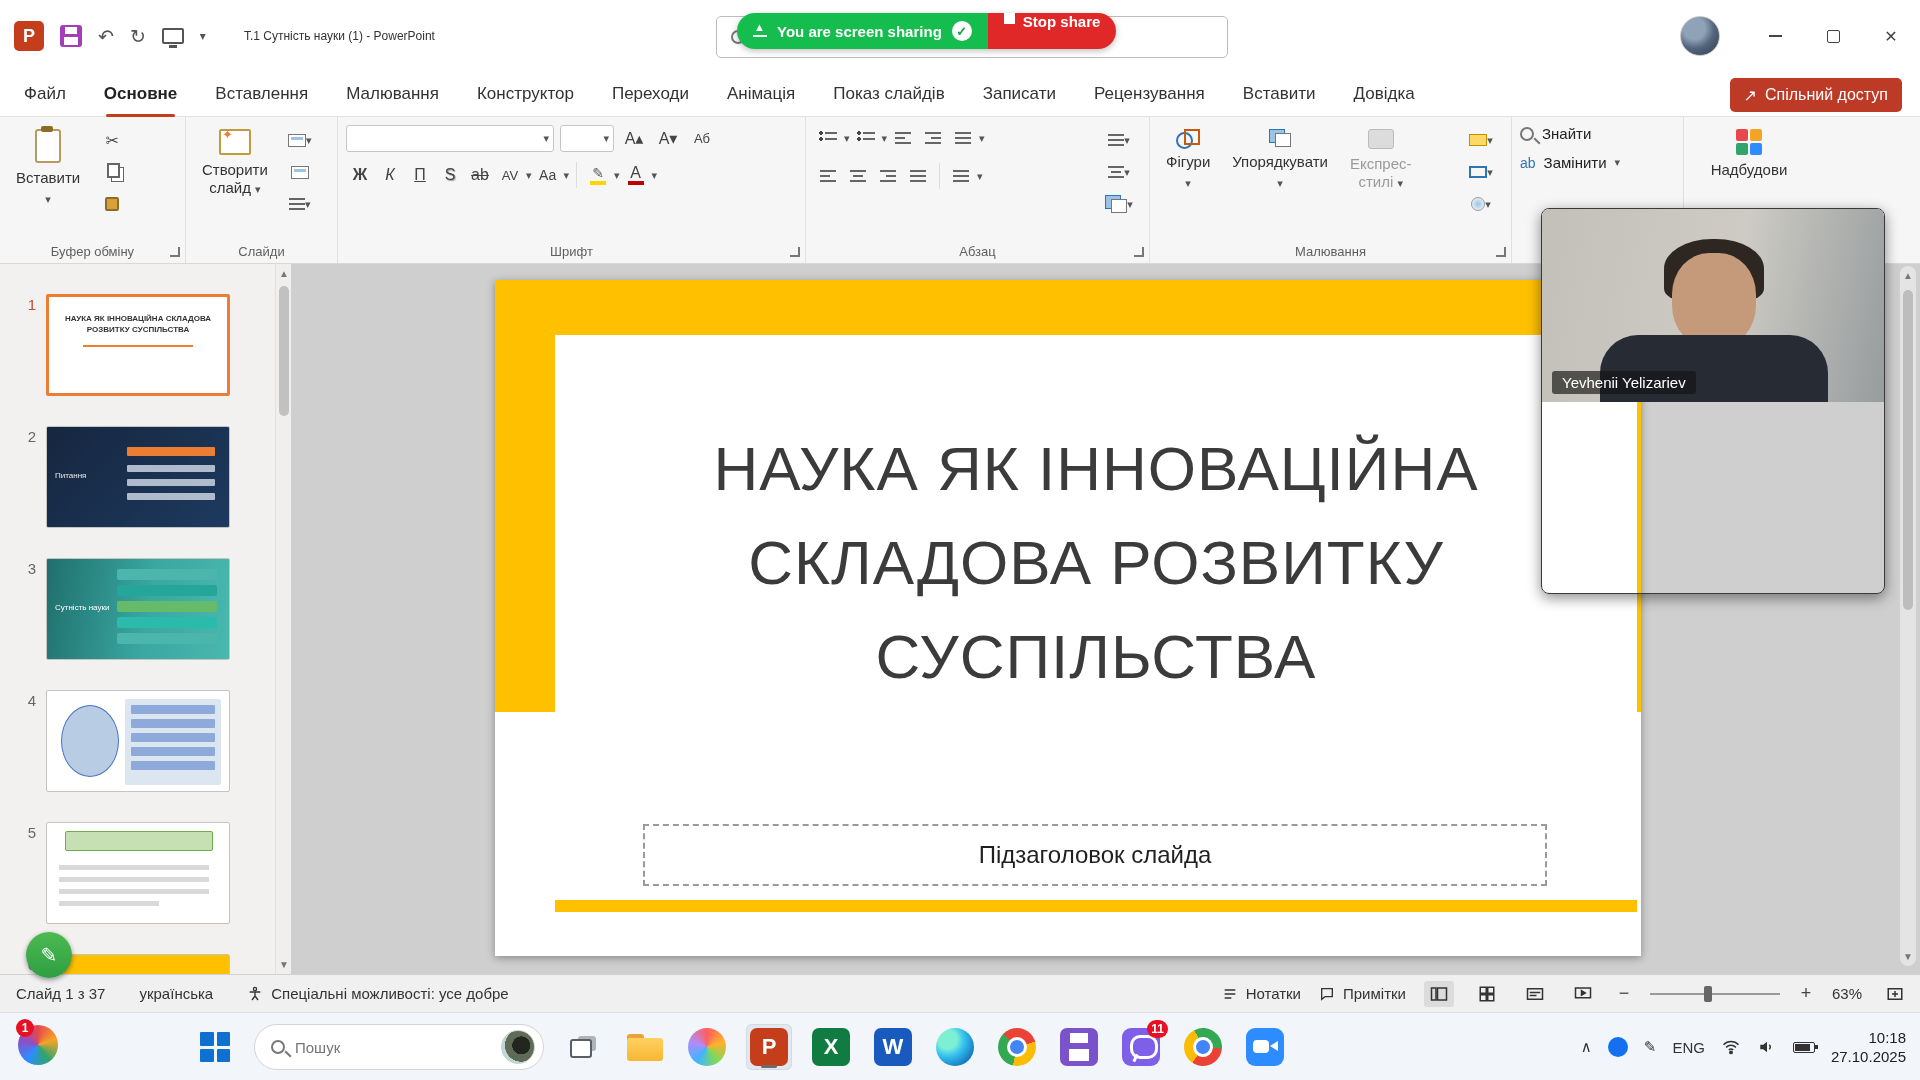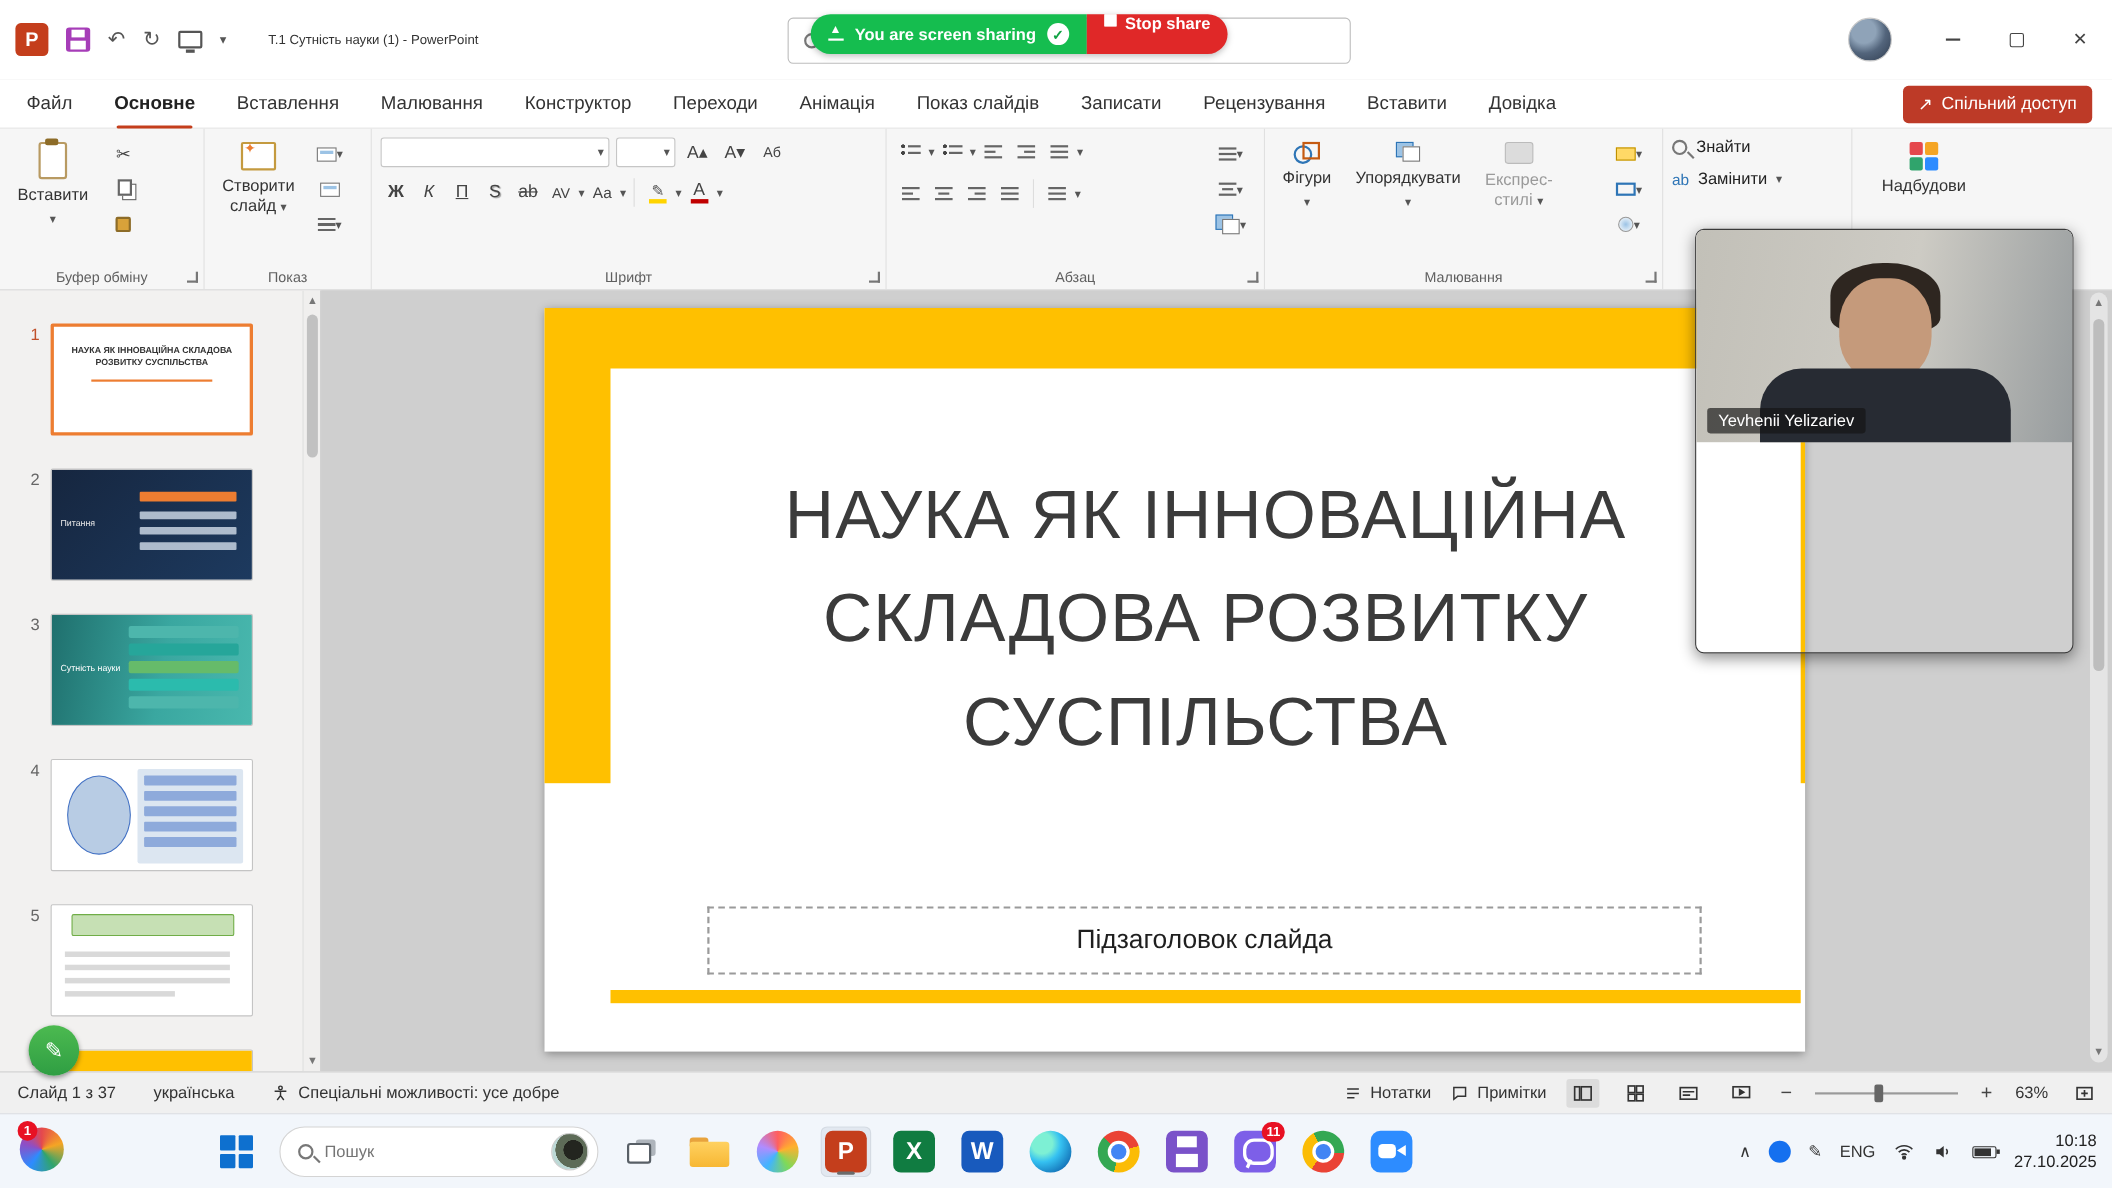--- a/index.html
+++ b/index.html
@@ -315,21 +315,21 @@
             </div>
           <div class="sbtn">
               <div class="mini-slide"></div>
             </div>
           <div class="sbtn">
               <div class="lines-ic"></div>
               <span class="dd">▾</span>
             </div>
         </div>
       </div>
-      <div class="glabel">Показ</div>
+      <div class="glabel">Слайди</div>
     </div>
 
     <div class="rgroup" style="width:468px;">
       <div class="rowbtns" style="gap:6px; margin-bottom:10px;">
         <div class="combo" style="width:208px;">
             <span class="dd">▾</span>
           </div>
         <div class="combo" style="width:54px;">
             <span class="dd">▾</span>
           </div>

